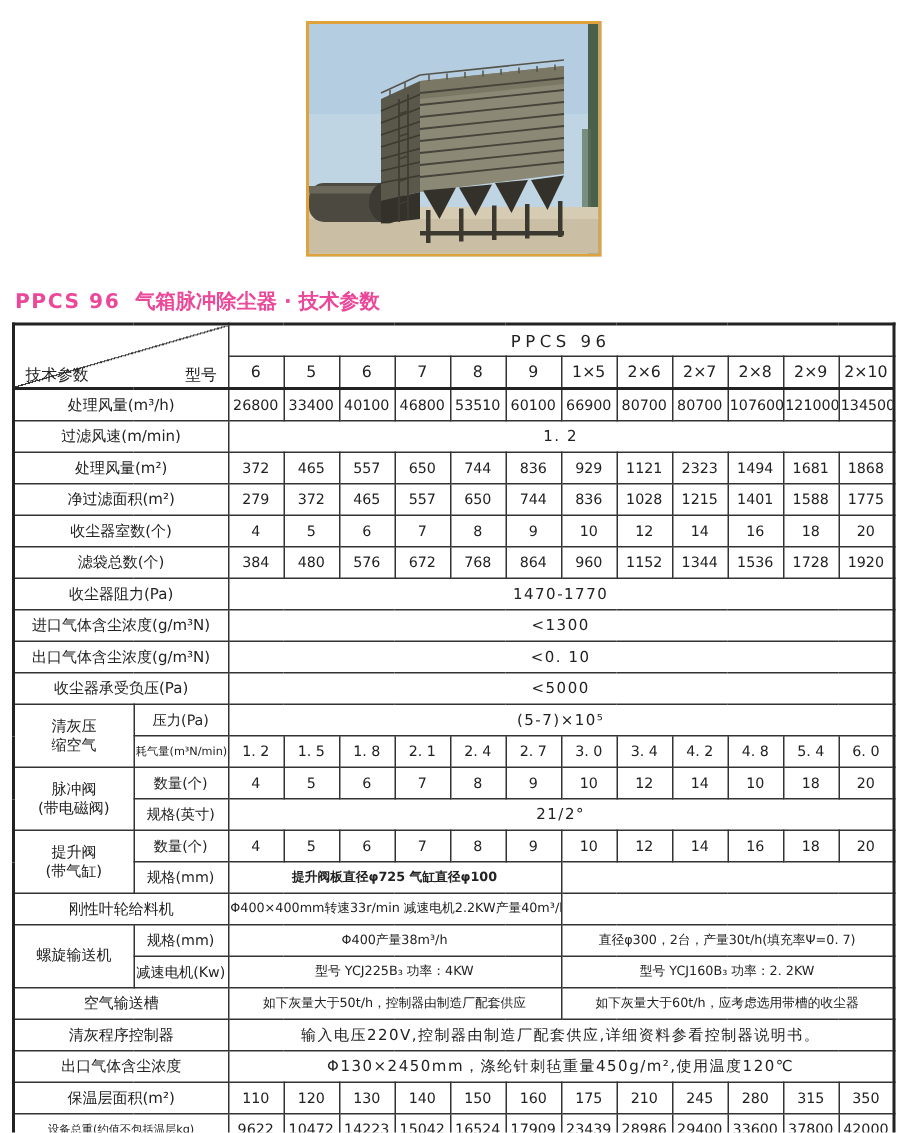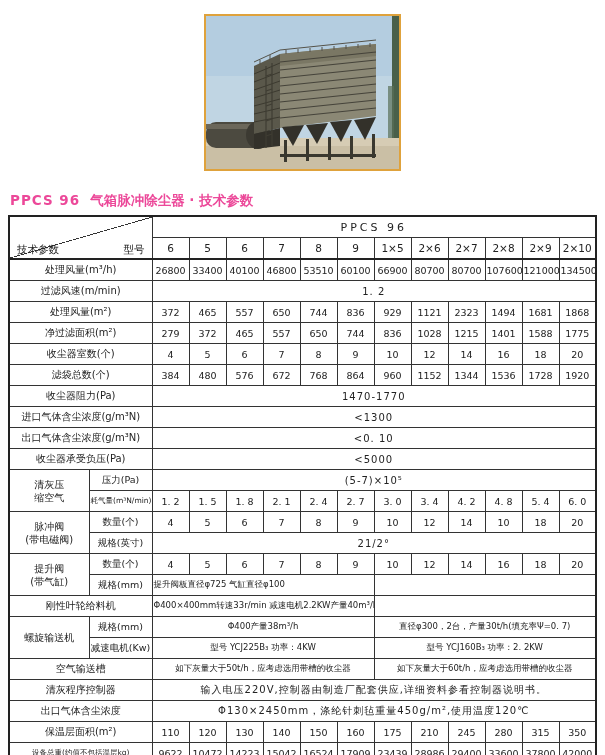--- a/index.html
+++ b/index.html
@@ -32,21 +32,21 @@
   thead td{height:18px;}
   thead{border-bottom:2px solid #222;}
   td.series{font-size:11px;font-weight:normal;letter-spacing:3px;}
   td.model{font-size:10.5px;}
   td.val{font-size:9.5px;white-space:nowrap;}
   td.rowlab{font-size:10px;white-space:nowrap;}
   td.grouplab{font-size:10px;white-space:pre-line;line-height:1.3;margin-left:16px;}
   td.sublab{font-size:9.5px;white-space:nowrap;}
   td.xs{font-size:7.5px;}
   td.half{font-size:8.5px;white-space:nowrap;}
-  td.half.la{text-align:left;}
+  td.half.la{text-align:center;font-weight:bold;}
   td.span-cell{font-size:10px;letter-spacing:1px;white-space:nowrap;}
   td.diag{
     position:relative;
     background:linear-gradient(to bottom right,
       transparent 49.5%,#333 49.5%,#333 50.6%,transparent 50.6%);
   }
   td.diag .diag-tr{position:absolute;top:1px;right:7px;font-size:10.5px;margin-top:25px;}
   td.diag .diag-bl{position:absolute;bottom:1px;left:7px;font-size:10.5px;font-family:Liberation Mono, monospace;}
 </style>
 </head>
@@ -359,21 +359,21 @@
         <td class="half" colspan="6">Φ400产量38m³/h</td>
         <td class="half" colspan="6">直径φ300，2台，产量30t/h(填充率Ψ=0. 7)</td>
       </tr>
       <tr>
         <td class="sublab">减速电机(Kw)</td>
         <td class="half" colspan="6">型号 YCJ225B₃ 功率：4KW</td>
         <td class="half" colspan="6">型号 YCJ160B₃ 功率：2. 2KW</td>
       </tr>
       <tr>
         <td class="rowlab" colspan="2">空气输送槽</td>
-        <td class="half" colspan="6">如下灰量大于50t/h，应考虑选用带槽的收尘器</td>
+        <td class="half" colspan="6">如下灰量大于50t/h，控制器由制造厂配套供应</td>
         <td class="half" colspan="6">如下灰量大于60t/h，应考虑选用带槽的收尘器</td>
       </tr>
       <tr>
         <td class="rowlab" colspan="2">清灰程序控制器</td>
         <td class="span-cell" colspan="12">输入电压220V,控制器由制造厂配套供应,详细资料参看控制器说明书。</td>
       </tr>
       <tr>
         <td class="rowlab" colspan="2">出口气体含尘浓度</td>
         <td class="span-cell" colspan="12">Φ130×2450mm，涤纶针刺毡重量450g/m²,使用温度120℃</td>
       </tr>

